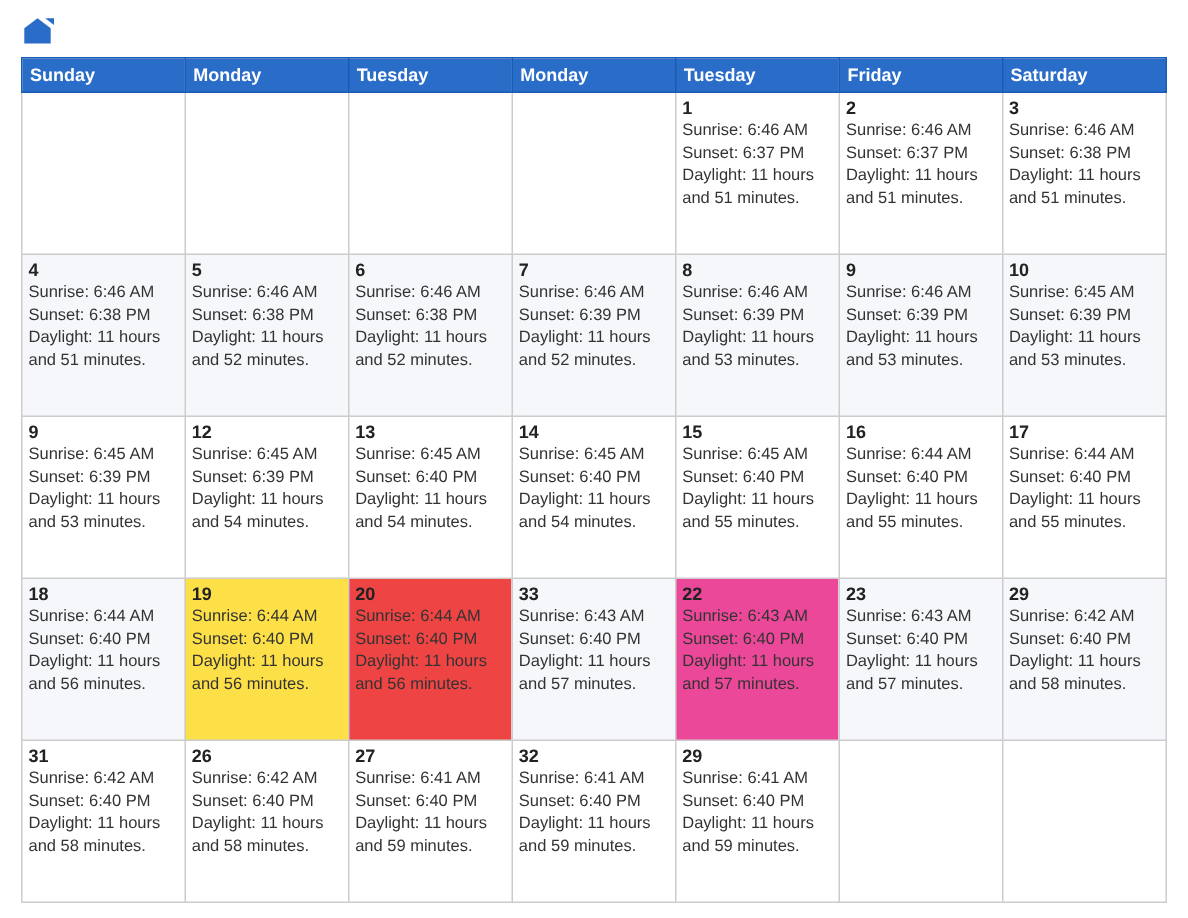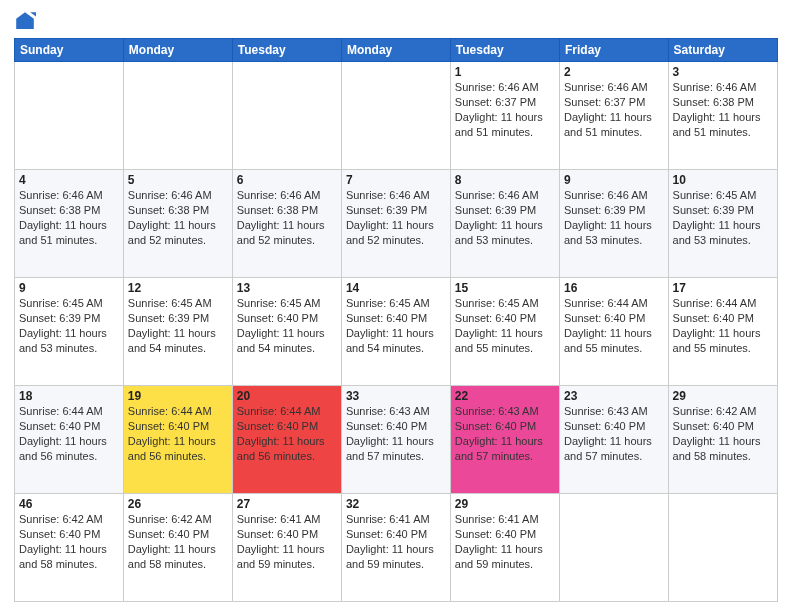--- a/index.html
+++ b/index.html
@@ -313,21 +313,21 @@
           <td style="background: rgb(245, 247, 250);">
             <span class="day-number">29</span>
             <div class="day-info" style="white-space: pre-line;">Sunrise: 6:42 AM
 Sunset: 6:40 PM
 Daylight: 11 hours
 and 58 minutes.</div>
           </td>
         </tr>
         <tr>
           <td>
-            <span class="day-number">46</span>
+            <span class="day-number">31</span>
             <div class="day-info" style="white-space: pre-line;">Sunrise: 6:42 AM
 Sunset: 6:40 PM
 Daylight: 11 hours
 and 58 minutes.</div>
           </td>
           <td>
             <span class="day-number">26</span>
             <div class="day-info" style="white-space: pre-line;">Sunrise: 6:42 AM
 Sunset: 6:40 PM
 Daylight: 11 hours

